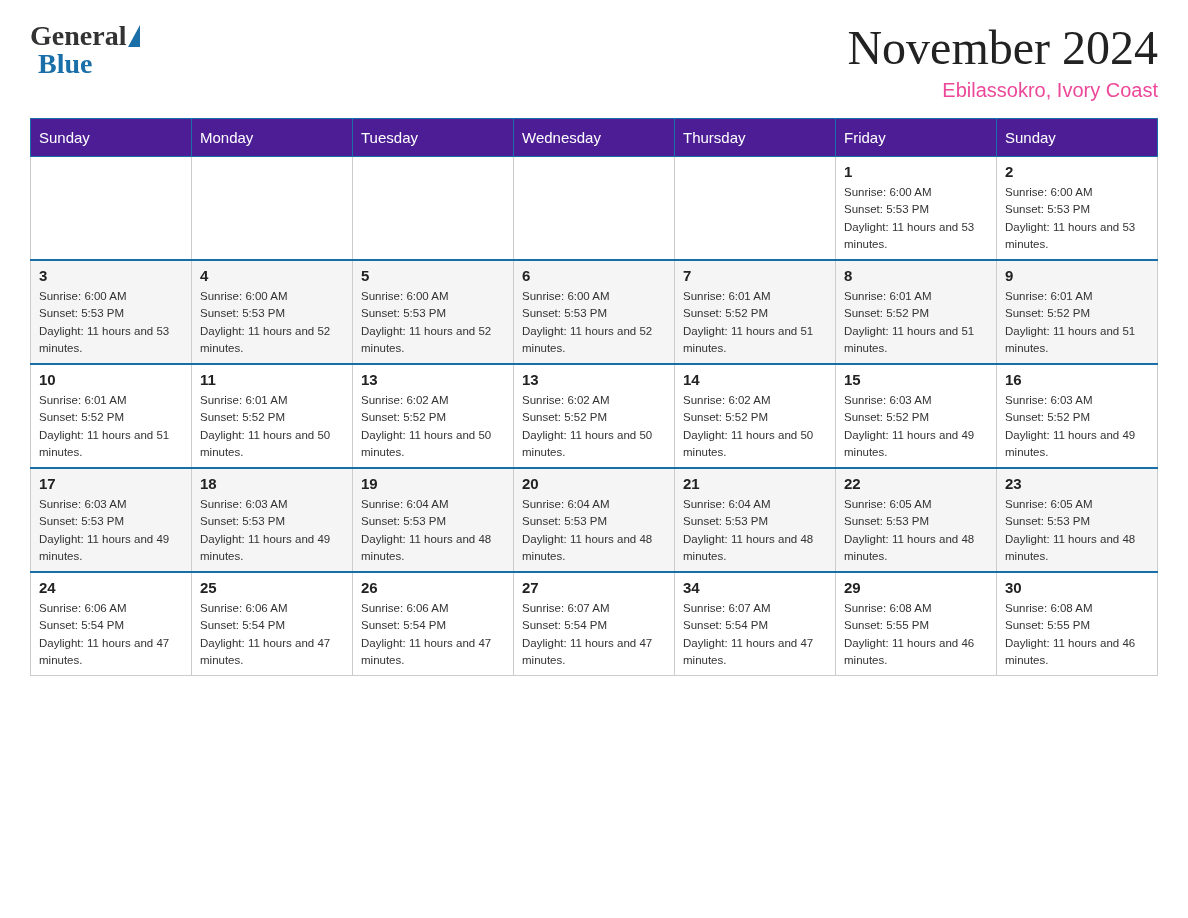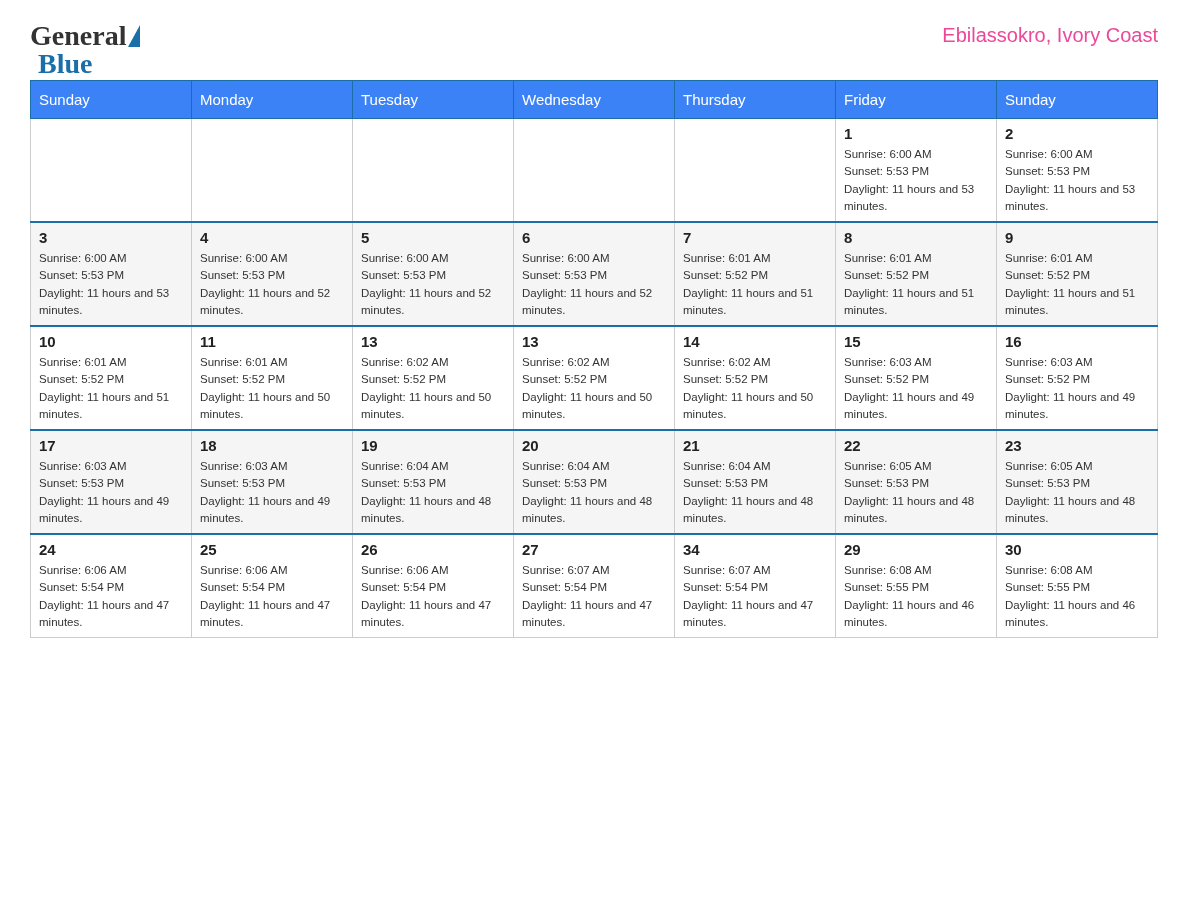--- a/index.html
+++ b/index.html
@@ -7,20 +7,21 @@
       font-family: Arial, sans-serif;
       background: #fff;
       padding: 20px 30px;
       width: 1188px;
       min-height: 918px;
     }
     .header-area {
       display: flex;
       justify-content: space-between;
       align-items: flex-start;
+      margin-bottom: 16px;
     }
     .logo-area {
       display: flex;
       flex-direction: column;
     }
     .logo-text {
       display: flex;
       align-items: center;
     }
     .logo-general {
@@ -59,21 +60,21 @@
       font-size: 20px;
       color: #ec4899;
       margin-top: 4px;
     }
     .calendar-table {
       width: 100%;
       border-collapse: collapse;
       table-layout: fixed;
     }
     .calendar-table th {
-      background-color: #3b82f6;
+      background-color: #4c1d95;
       color: #fff;
       padding: 10px 8px;
       font-size: 15px;
       font-weight: normal;
       text-align: left;
       border: 1px solid #1a6fa8;
     }
     .calendar-table td {
       vertical-align: top;
       padding: 6px 8px;
@@ -111,20 +112,21 @@
   <div class="logo-area">
     <div class="logo-text">
       <span class="logo-general">General</span>
       <span class="logo-triangle"></span>
     </div>
     <div style="display:flex; align-items:center; margin-left:4px;">
       <span class="logo-blue">Blue</span>
     </div>
   </div>
   <div class="title-area">
+    <div class="month-title">November 2024</div>
     <div class="location-title">Ebilassokro, Ivory Coast</div>
   </div>
 </div>
 
 <table class="calendar-table">
   <thead>
     <tr>
     <th>Sunday</th>
         <th>Monday</th>
         <th>Tuesday</th>

